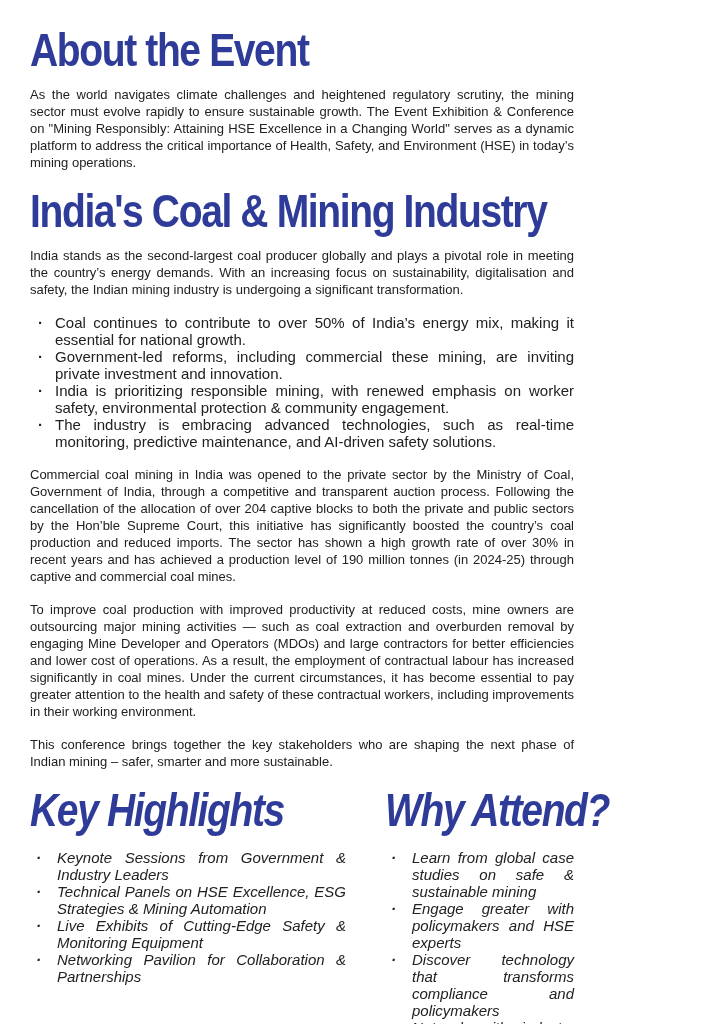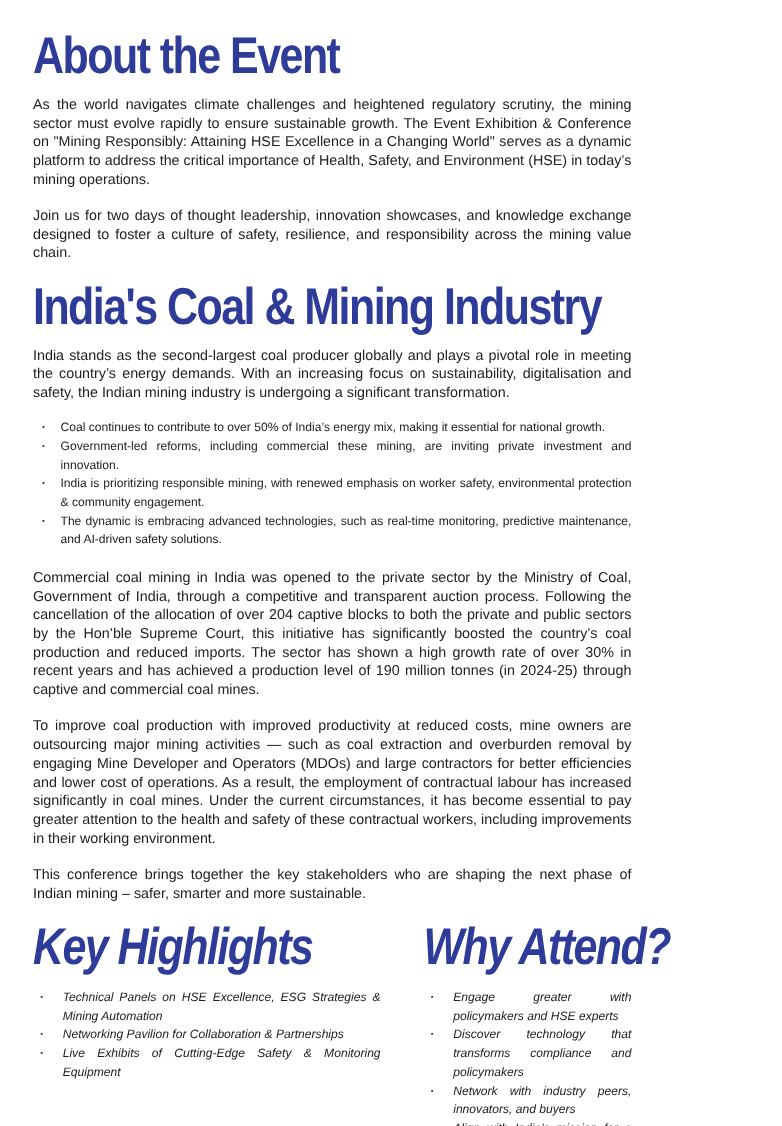--- a/index.html
+++ b/index.html
@@ -42,21 +42,21 @@
     line-height: 17px;
     text-align: justify;
   }
   ul.bullets {
     list-style: none;
     margin: 0 0 16px 0;
     padding: 0;
   }
   ul.bullets li {
     position: relative;
-    font-size: 11px;
+    font-size: 15px;
     line-height: 17px;
     padding-left: 25px;
     text-align: justify;
   }
   ul.bullets li::before {
     content: "\00B7";
     position: absolute;
     left: 8px;
     top: 0;
     font-weight: bold;
@@ -91,56 +91,57 @@
 </head>
 <body>
 
 <div class="page">
 
   <section>
     <h1>
       <span class="hx">About the Event</span>
     </h1>
     <p>As the world navigates climate challenges and heightened regulatory scrutiny, the mining sector must evolve rapidly to ensure sustainable growth. The Event Exhibition &amp; Conference on "Mining Responsibly: Attaining HSE Excellence in a Changing World" serves as a dynamic platform to address the critical importance of Health, Safety, and Environment (HSE) in today’s mining operations.</p>
-    <p>Join us for two days of thought leadership, innovation showcases, and knowledge exchange designed to foster a culture of safety, resilience, and responsibility across the mining value chain.</p>
   </section>
 
   <section class="sec-gap">
     <h1>
       <span class="hx">India's Coal &amp; Mining Industry</span>
     </h1>
     <p>India stands as the second-largest coal producer globally and plays a pivotal role in meeting the country’s energy demands. With an increasing focus on sustainability, digitalisation and safety, the Indian mining industry is undergoing a significant transformation.</p>
     <ul class="bullets">
         <li>Coal continues to contribute to over 50% of India’s energy mix, making it essential for national growth.</li>
         <li>Government-led reforms, including commercial these mining, are inviting private investment and innovation.</li>
         <li>India is prioritizing responsible mining, with renewed emphasis on worker safety, environmental protection &amp; community engagement.</li>
-        <li>The dynamic is embracing advanced technologies, such as real-time monitoring, predictive maintenance, and AI-driven safety solutions.</li>
+        <li>The industry is embracing advanced technologies, such as real-time monitoring, predictive maintenance, and AI-driven safety solutions.</li>
       </ul>
     <p>Commercial coal mining in India was opened to the private sector by the Ministry of Coal, Government of India, through a competitive and transparent auction process. Following the cancellation of the allocation of over 204 captive blocks to both the private and public sectors by the Hon’ble Supreme Court, this initiative has significantly boosted the country’s coal production and reduced imports. The sector has shown a high growth rate of over 30% in recent years and has achieved a production level of 190 million tonnes (in 2024-25) through captive and commercial coal mines.</p>
     <p>To improve coal production with improved productivity at reduced costs, mine owners are outsourcing major mining activities — such as coal extraction and overburden removal by engaging Mine Developer and Operators (MDOs) and large contractors for better efficiencies and lower cost of operations. As a result, the employment of contractual labour has increased significantly in coal mines. Under the current circumstances, it has become essential to pay greater attention to the health and safety of these contractual workers, including improvements in their working environment.</p>
     <p>This conference brings together the key stakeholders who are shaping the next phase of Indian mining – safer, smarter and more sustainable.</p>
   </section>
 
   <div class="columns">
     <section class="col-left">
       <h1>
         <span class="hx">Key Highlights</span>
       </h1>
       <ul class="bullets">
+          <li>Keynote Sessions from Government &amp; Industry Leaders</li>
           <li>Technical Panels on HSE Excellence, ESG Strategies &amp; Mining Automation</li>
+          <li>Live Exhibits of Cutting-Edge Safety &amp; Monitoring Equipment</li>
           <li>Networking Pavilion for Collaboration &amp; Partnerships</li>
-          <li>Live Exhibits of Cutting-Edge Safety &amp; Monitoring Equipment</li>
         </ul>
     </section>
 
     <section class="col-right">
       <h1>
         <span class="hx">Why Attend?</span>
       </h1>
       <ul class="bullets">
+          <li>Learn from global case studies on safe &amp; sustainable mining</li>
           <li>Engage greater with policymakers and HSE experts</li>
           <li>Discover technology that transforms compliance and policymakers</li>
           <li>Network with industry peers, innovators, and buyers</li>
           <li>Align with India’s mission for a greener, safer mining future</li>
         </ul>
     </section>
   </div>
 
 </div>
 

